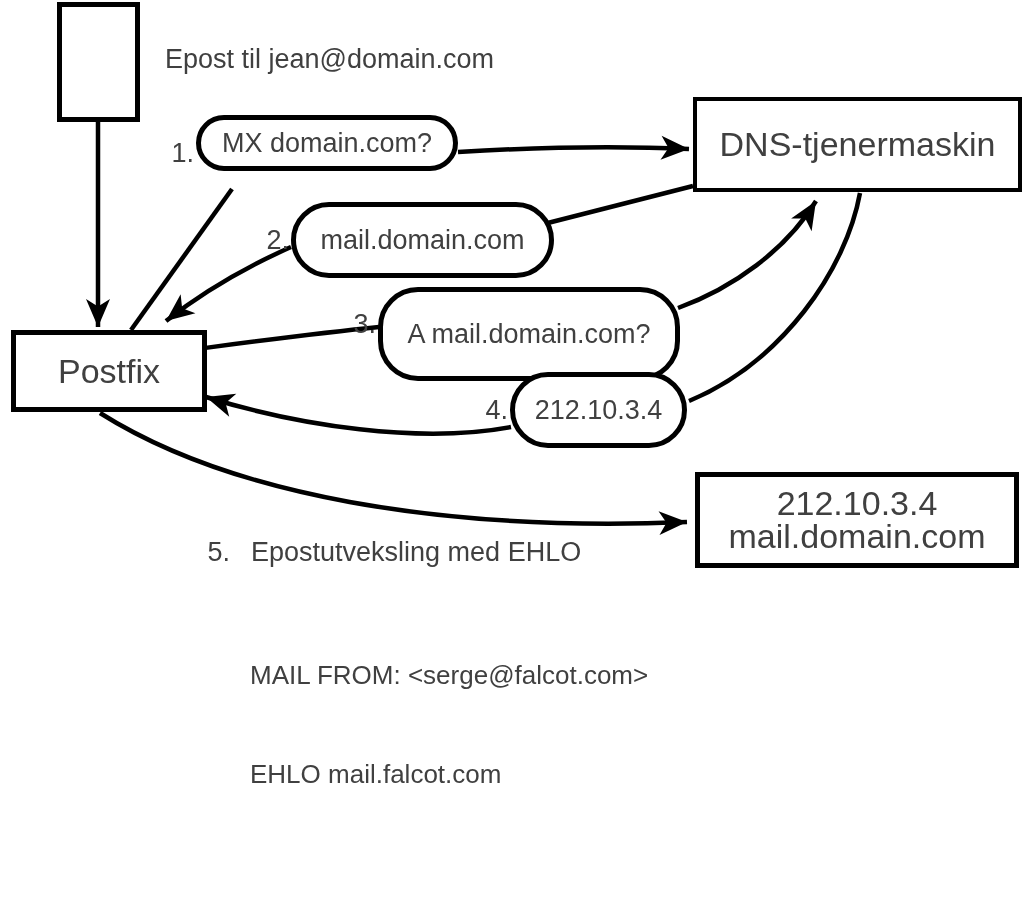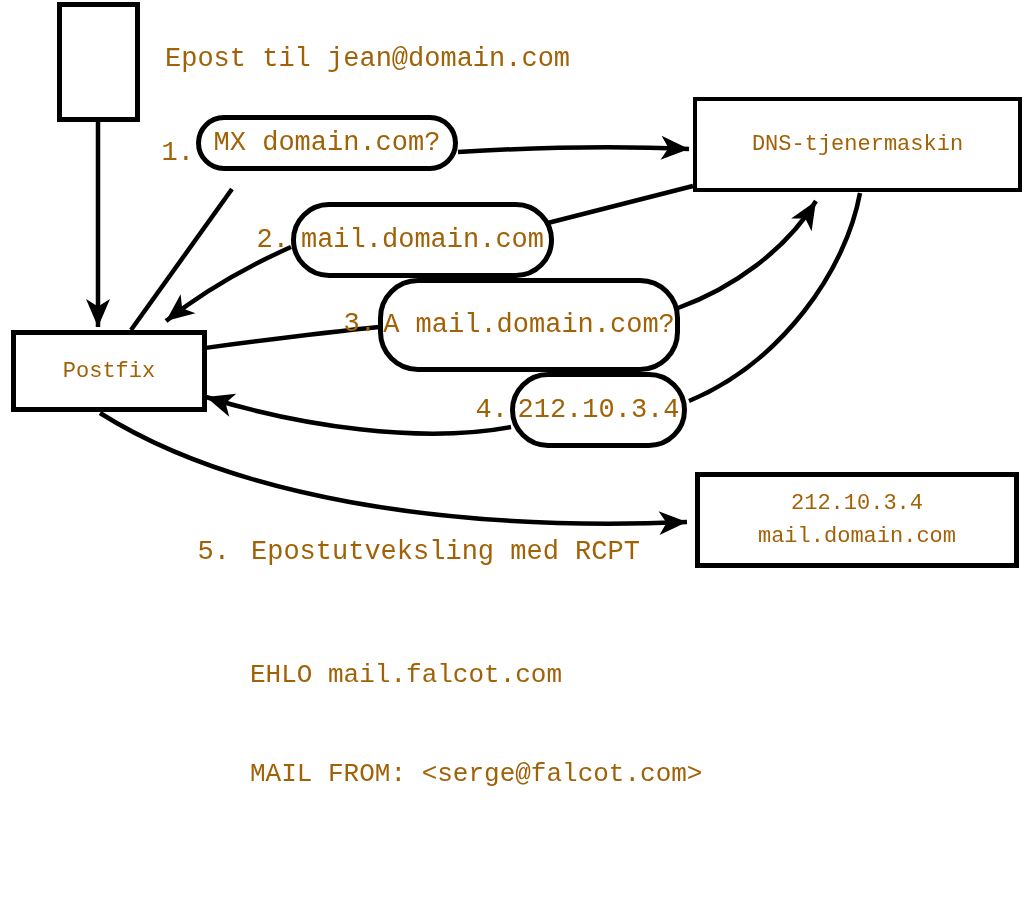--- a/index.html
+++ b/index.html
@@ -2,34 +2,34 @@
 <html><head>
 <meta charset="utf-8">
 <style>
   html, body { margin: 0; padding: 0; background: #ffffff; }
   #stage {
     position: relative;
     width: 1024px;
     height: 919px;
     background: #ffffff;
     overflow: hidden;
-    font-family: Liberation Mono, monospace;
-    color: #a16207;
+    font-family: Liberation Sans, sans-serif;
+    color: #404040;
   }
   #arrows { position: absolute; left: 0; top: 0; }
   .box {
     position: absolute;
     background: #ffffff;
     border: 5px solid #000000;
     display: flex;
     align-items: center;
     justify-content: center;
     text-align: center;
     box-sizing: border-box;
-    font-size: 22px;
+    font-size: 34px;
   }
   .bubble {
     position: absolute;
     background: #ffffff;
     border: 5px solid #000000;
     border-radius: 40px;
     display: flex;
     align-items: center;
     justify-content: center;
     box-sizing: border-box;
@@ -92,44 +92,44 @@
   <div class="box" style="left:693px; top:97px; width:329px; height:95px; border-width:4px;">
     <span>DNS-tjenermaskin</span>
   </div>
 
   <div class="stepnum" style="left:239px; top:225px;">2.</div>
   <div class="bubble" style="left:291px; top:202px; width:263px; height:76px;">
     <span>mail.domain.com</span>
   </div>
 
   <div class="stepnum" style="left:326px; top:309px;">3.</div>
-  <div class="bubble" style="left:378px; top:278px; width:302px; height:94px;text-align:right;">
+  <div class="bubble" style="left:378px; top:287px; width:302px; height:94px;text-align:right;">
     <span>A mail.domain.com?</span>
   </div>
 
   <div class="stepnum" style="left:458px; top:395px;">4.</div>
   <div class="bubble" style="left:510px; top:372px; width:177px; height:76px;">
     <span>212.10.3.4</span>
   </div>
 
   <div class="box" style="left:11px; top:330px; width:196px; height:82px;">
     <span>Postfix</span>
   </div>
 
   <div class="box two-line" style="left:695px; top:472px; width:324px; height:96px;">
     <span>212.10.3.4</span>
     <span>mail.domain.com</span>
   </div>
 
   <div class="stepnum" style="left:180px; top:537px;">5.</div>
-  <div class="label" style="left:251px; top:537px;">Epostutveksling med RCPT</div>
+  <div class="label" style="left:251px; top:537px;">Epostutveksling med EHLO</div>
 
   <div id="smtp-block">
+    <div class="smtp-line">MAIL FROM: &lt;serge@falcot.com&gt;</div>
     <div class="smtp-line">EHLO mail.falcot.com</div>
-    <div class="smtp-line">MAIL FROM: &lt;serge@falcot.com&gt;</div>
     
     
     
     
     
     
     
   </div>
 
 </div>

